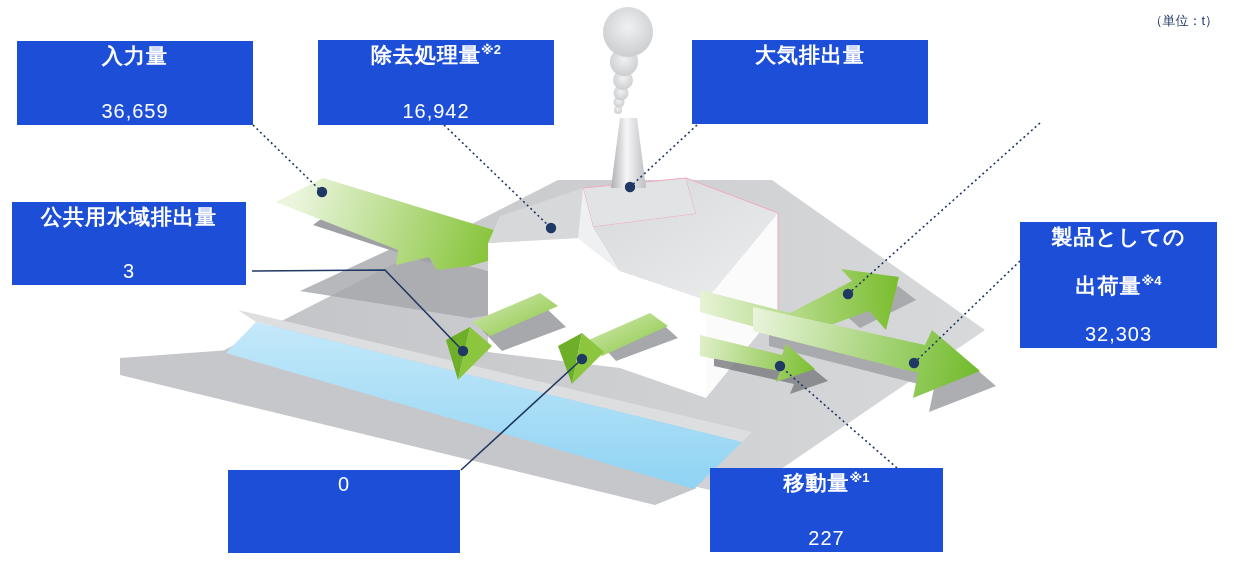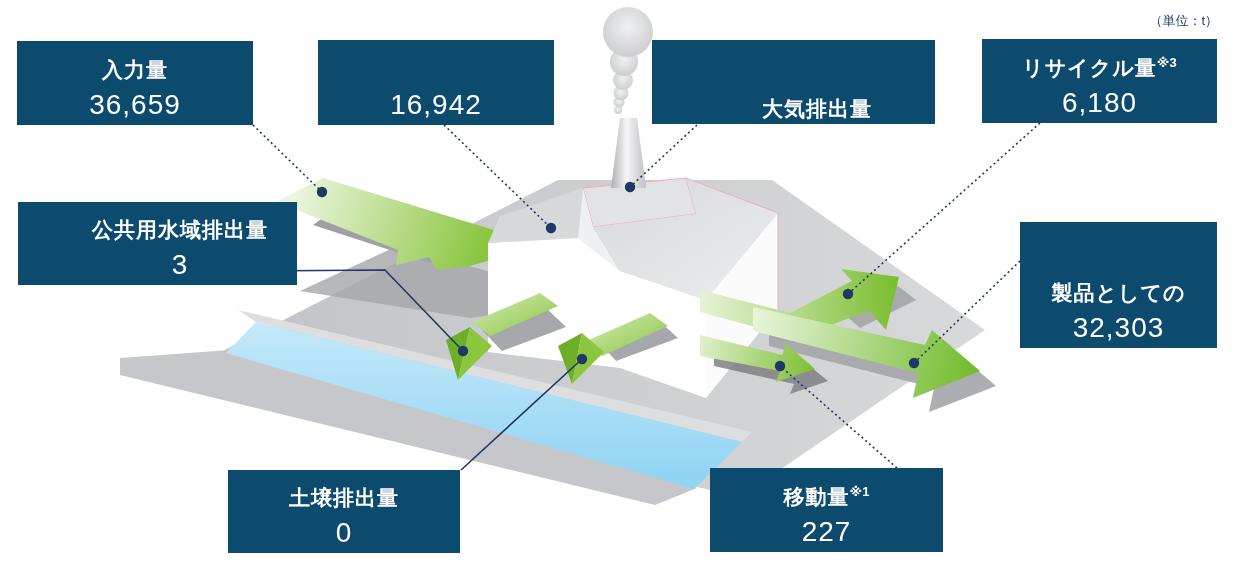--- a/index.html
+++ b/index.html
@@ -3,27 +3,27 @@
 <meta charset="utf-8">
 <style>
   html,body{margin:0;padding:0;}
   body{
     width:1234px;height:574px;position:relative;overflow:hidden;background:#ffffff;
     font-family:"Liberation Sans","DejaVu Sans",sans-serif;
   }
   #stage{position:absolute;inset:0;width:1234px;height:486px;}
   svg{position:absolute;left:0;top:0;}
   .lbl{
-    position:absolute;background:#0c4a6e;color:#ffffff;text-align:center;
-    display:flex;flex-direction:column;justify-content:flex-end;line-height:1.42;
+    position:absolute;background:#1d4ed8;color:#ffffff;text-align:center;
+    display:flex;flex-direction:column;justify-content:space-between;line-height:1.42;
     z-index:5;
   }
   .lbl .t{font-weight:bold;font-size:21px;letter-spacing:1px;}
   .lbl .t sup{font-size:13px;font-weight:bold;vertical-align:super;letter-spacing:0;}
-  .lbl .v{font-size:28px;font-weight:400;letter-spacing:1px;}
+  .lbl .v{font-size:20px;font-weight:400;letter-spacing:1px;}
   #unit-note{
     position:absolute;top:12px;right:16px;color:#1F3864;font-size:13px;z-index:5;
   }
 </style>
 </head>
 <body>
 
 <div id="stage">
 
 <svg width="1234" height="574" viewBox="0 0 1234 574">
@@ -167,44 +167,41 @@
 </svg>
 
 <div id="unit-note">（単位：t）</div>
 
 <div class="lbl" style="left:17px;top:41px;width:236px;height:84px;">
   <div class="t"><span>入力量</span><sup></sup></div>
   <div class="v">36,659</div>
 </div>
 
 <div class="lbl" style="left:318px;top:40px;width:236px;height:85px;">
+  <div class="t"><span>除去処理量</span><sup>※2</sup></div>
   <div class="v">16,942</div>
 </div>
 
-<div class="lbl" style="left:652px;top:40px;width:236px;height:84px;padding-left:47px;">
+<div class="lbl" style="left:692px;top:40px;width:236px;height:84px;">
   <div class="t"><span>大気排出量</span><sup></sup></div>
 </div>
 
-<div class="lbl" style="left:982px;top:39px;width:235px;height:84px;">
-  <div class="t"><span>リサイクル量</span><sup>※3</sup></div>
-  <div class="v">6,180</div>
-</div>
-
-<div class="lbl" style="left:18px;top:202px;width:234px;height:83px;padding-left:45px;">
+
+<div class="lbl" style="left:12px;top:202px;width:234px;height:83px;">
   <div class="t"><span>公共用水域排出量</span><sup></sup></div>
   <div class="v">3</div>
 </div>
 
 <div class="lbl" style="left:1020px;top:186px;width:197px;height:126px;margin-top:36px;">
   <div class="t">製品としての</div>
+  <div class="t"><span>出荷量</span><sup>※4</sup></div>
   <div class="v">32,303</div>
 </div>
 
 <div class="lbl" style="left:228px;top:470px;width:232px;height:83px;">
-  <div class="t"><span>土壌排出量</span><sup></sup></div>
   <div class="v">0</div>
 </div>
 
 <div class="lbl" style="left:710px;top:468px;width:233px;height:84px;">
   <div class="t"><span>移動量</span><sup>※1</sup></div>
   <div class="v">227</div>
 </div>
 
 </div>
 

